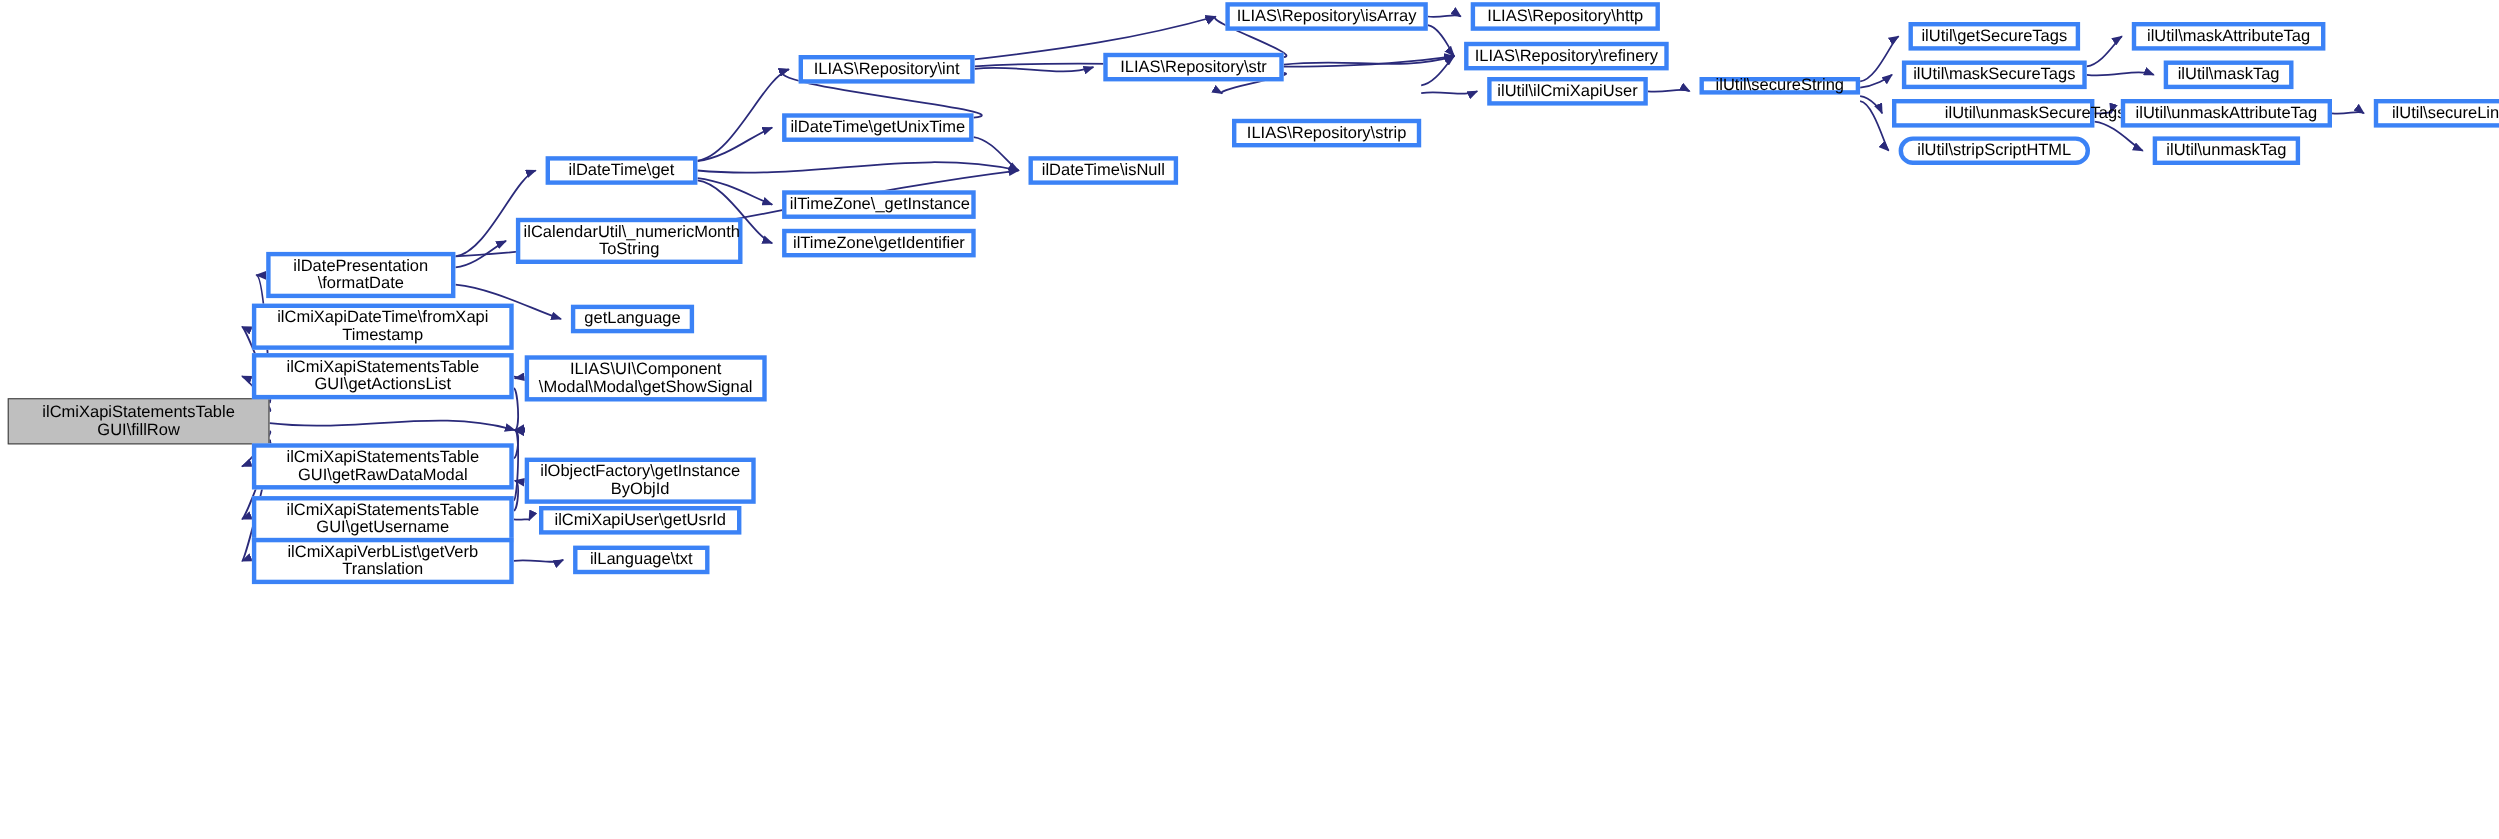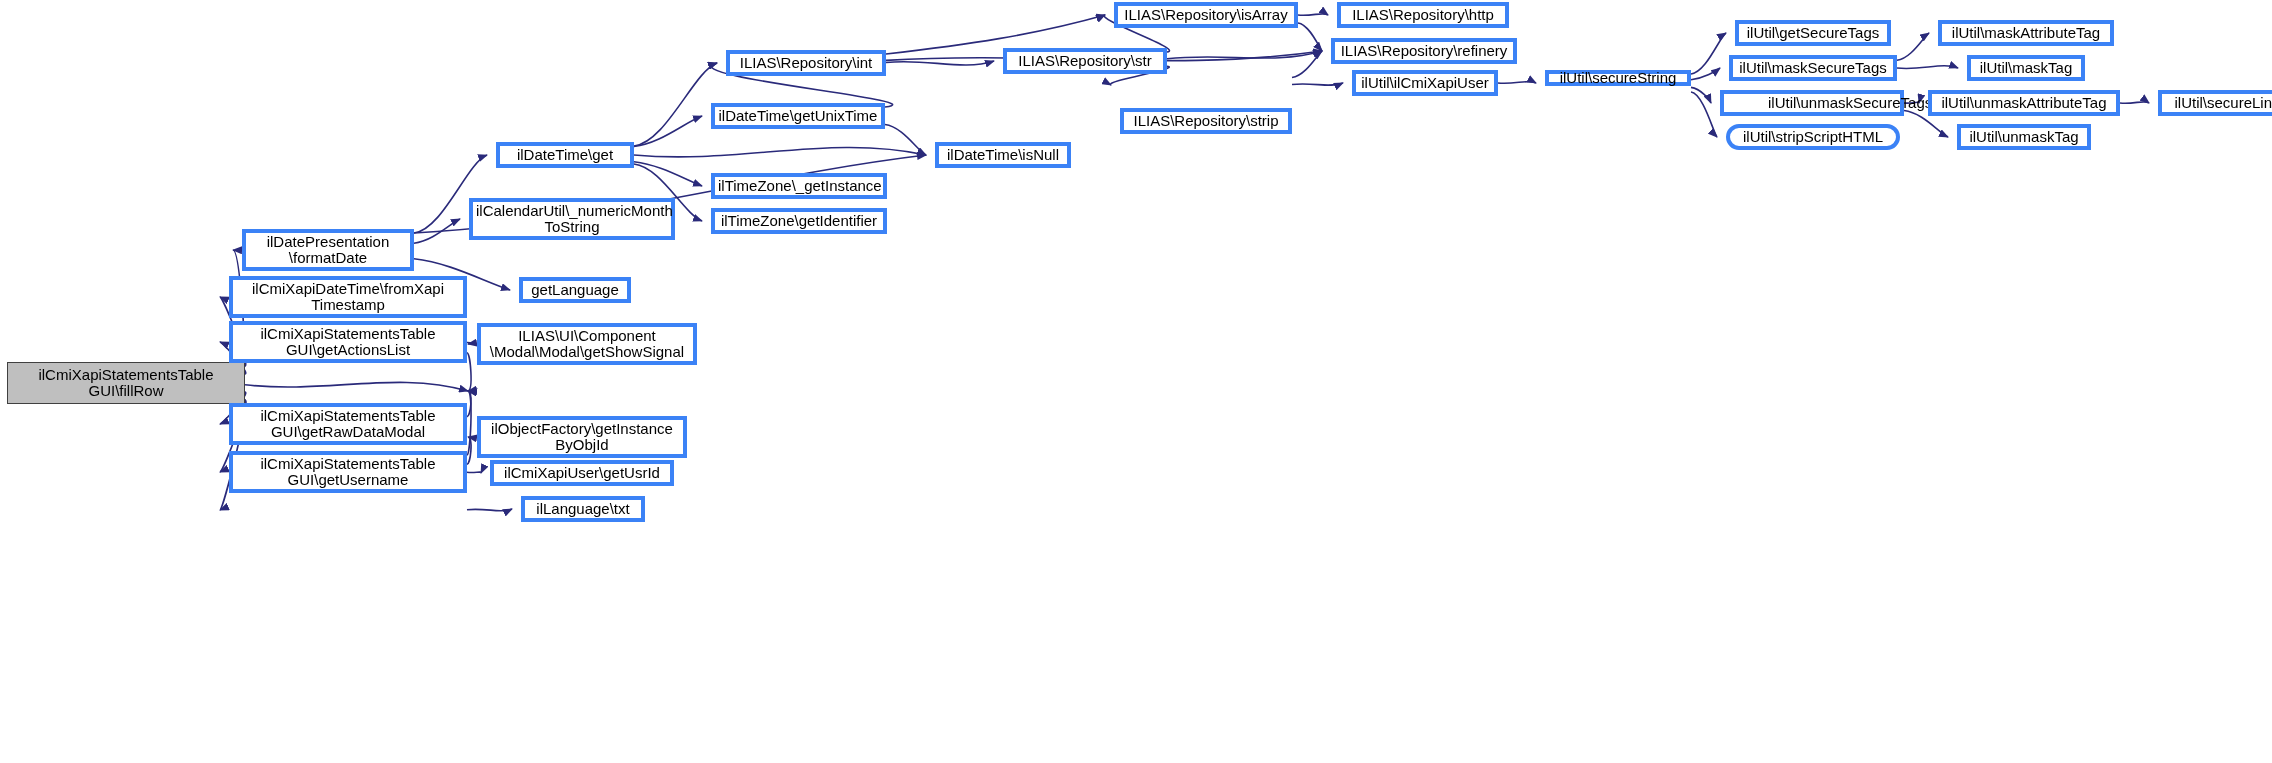--- a/index.html
+++ b/index.html
@@ -95,20 +95,22 @@
     <div class="node" style="left: 242px; top: 229px; width: 172px; height: 42px;"><span>ilDatePresentation
 \formatDate</span></div>
     <div class="node" style="left: 229px; top: 276px; width: 238px; height: 42px;"><span>ilCmiXapiDateTime\fromXapi
 Timestamp</span></div>
     <div class="node" style="left: 229px; top: 321px; width: 238px; height: 42px;"><span>ilCmiXapiStatementsTable
 GUI\getActionsList</span></div>
     <div class="node" style="left: 229px; top: 403px; width: 238px; height: 42px;"><span>ilCmiXapiStatementsTable
 GUI\getRawDataModal</span></div>
     <div class="node" style="left: 229px; top: 451px; width: 238px; height: 42px;"><span>ilCmiXapiStatementsTable
 GUI\getUsername</span></div>
+    <div class="node" style="left: 229px; top: 489px; width: 238px; height: 42px;"><span>ilCmiXapiVerbList\getVerb
+Translation</span></div>
     <div class="node" style="left: 496px; top: 142px; width: 138px; height: 26px;"><span>ilDateTime\get</span></div>
     <div class="node" style="left: 469px; top: 198px; width: 206px; height: 42px;"><span>ilCalendarUtil\_numericMonth
 ToString</span></div>
     <div class="node" style="left: 519px; top: 277px; width: 112px; height: 26px;"><span>getLanguage</span></div>
     <div class="node" style="left: 477px; top: 323px; width: 220px; height: 42px;"><span>ILIAS\UI\Component
 \Modal\Modal\getShowSignal</span></div>
     <div class="node" style="left: 477px; top: 416px; width: 210px; height: 42px;"><span>ilObjectFactory\getInstance
 ByObjId</span></div>
     <div class="node" style="left: 490px; top: 460px; width: 184px; height: 26px;"><span>ilCmiXapiUser\getUsrId</span></div>
     <div class="node" style="left: 521px; top: 496px; width: 124px; height: 26px;"><span>ilLanguage\txt</span></div>

